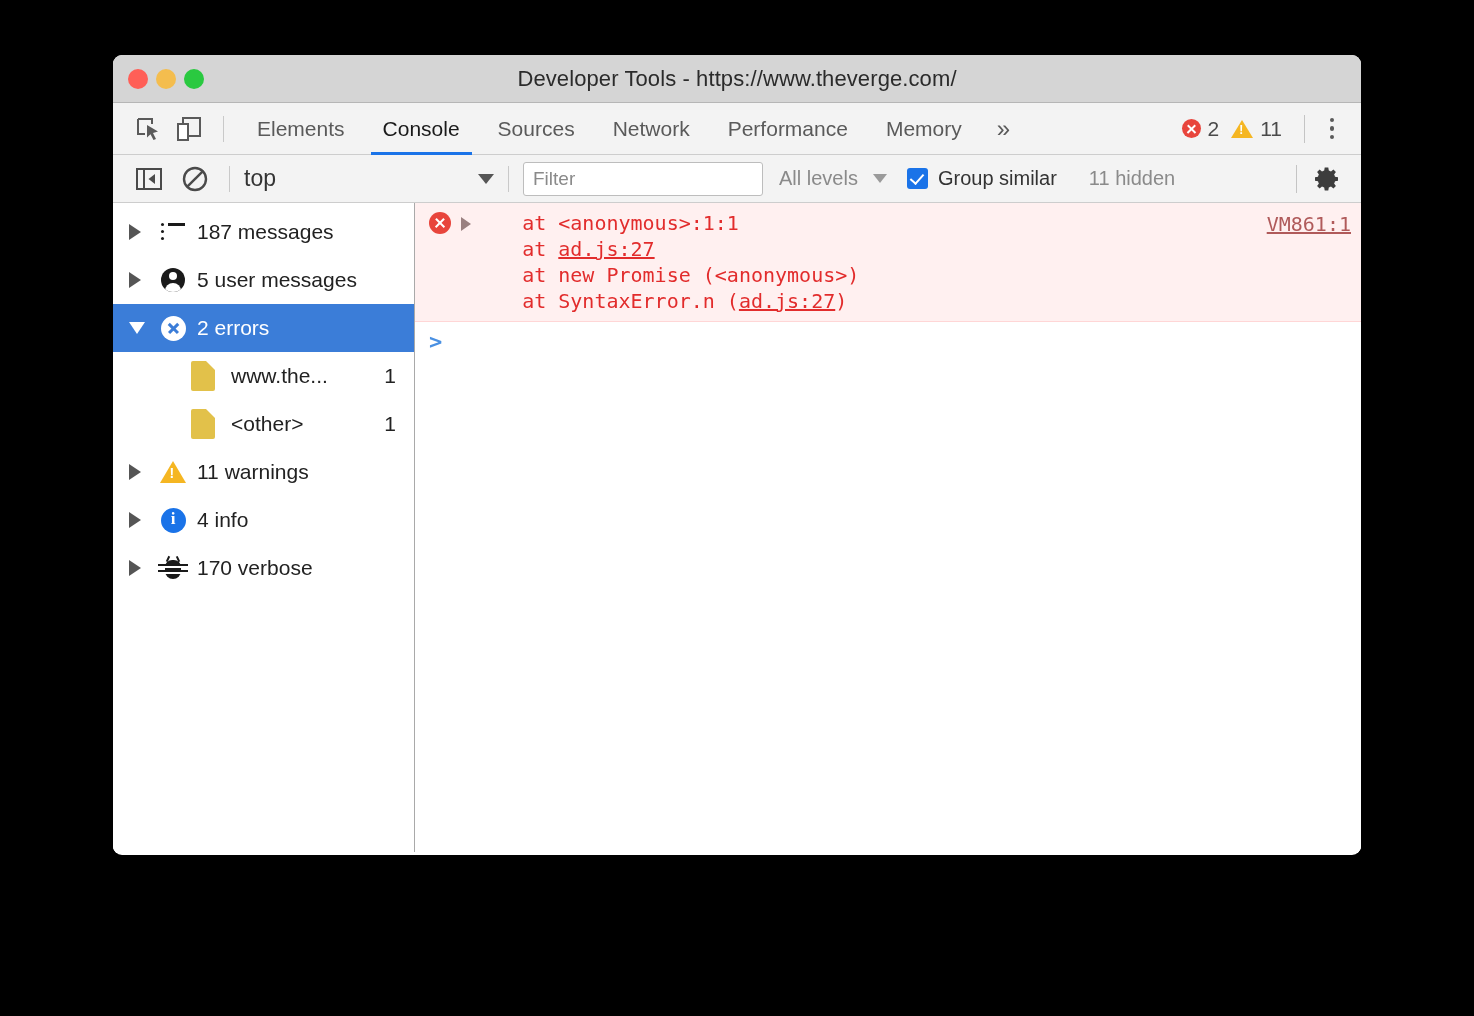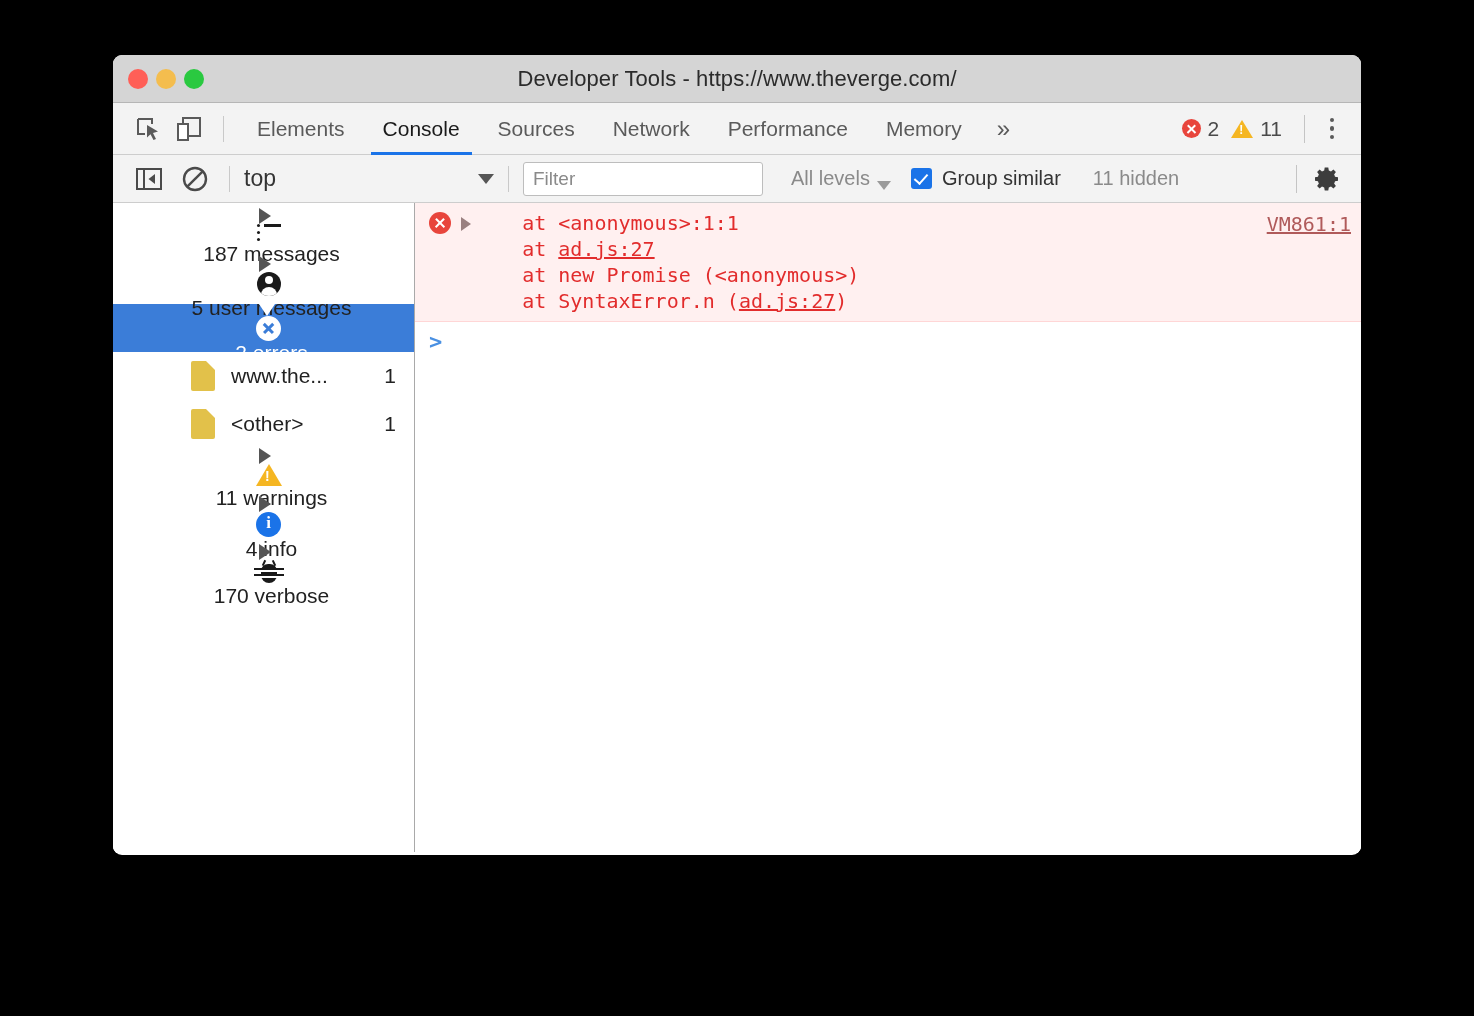--- a/index.html
+++ b/index.html
@@ -214,22 +214,22 @@
     background: #fff;
     font-size: 19px;
     color: #333;
     padding: 0 9px;
     font-family: "Liberation Sans", sans-serif;
     outline: none;
   }
   .filter-input::placeholder { color: #8a8a8a; }
 
   .levels {
-    display: flex; align-items: flex-end; gap: 7px;
-    margin-left: 28px;
+    display: flex; align-items: center; gap: 15px;
+    margin-left: 16px;
     font-size: 20px;
     color: #8a8a8a;
     cursor: default;
   }
   .caret-down.sm {
     border-left: 7px solid transparent;
     border-right: 7px solid transparent;
     border-top: 9px solid #9a9a9a;
   }
   .group-similar {
@@ -278,21 +278,20 @@
   }
   .tree-row {
     height: 48px;
     display: flex;
     align-items: center;
     padding-left: 16px;
     cursor: default;
     font-size: 21px;
     color: #222;
     user-select: none;
-    flex-direction: column;
   }
   .tree-row.selected { background: #3b7dd8; color: #ffffff; }
   .disclosure {
     width: 26px; display: flex; align-items: center; justify-content: flex-start;
     flex: none;
   }
   .tri-right {
     width: 0; height: 0;
     border-top: 8px solid transparent;
     border-bottom: 8px solid transparent;

